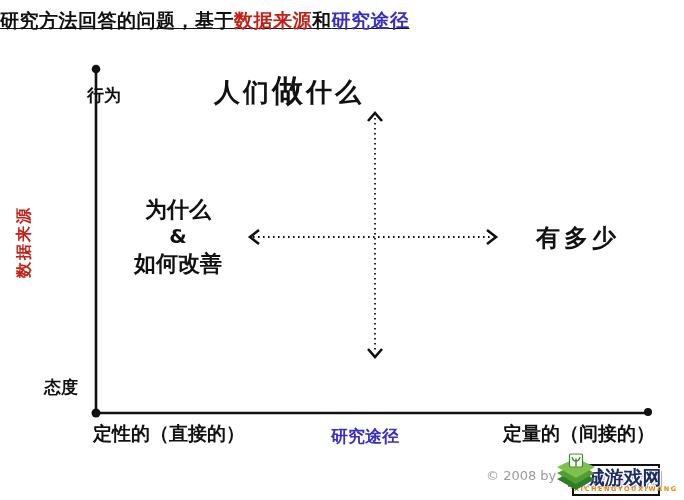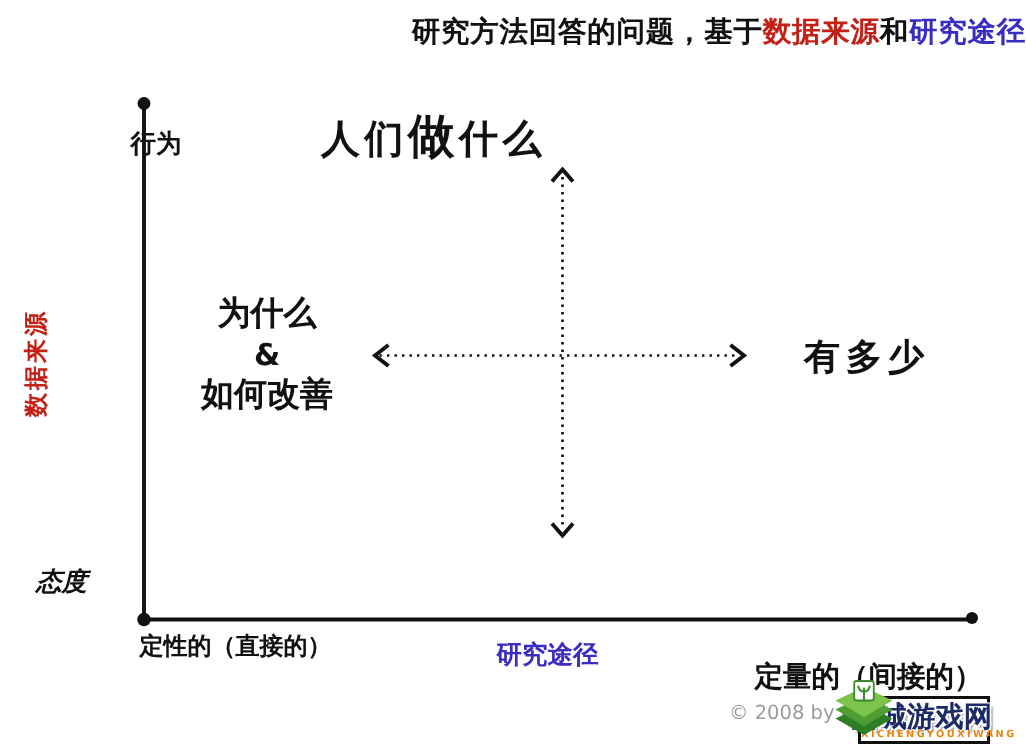--- a/index.html
+++ b/index.html
@@ -2,42 +2,42 @@
 <html style="--accent-red: #c32017; --accent-blue: #3a2ec2; --ink: #111111; --copyright-gray: #9a9a9a; --wm-navy: #1c2a66; --wm-orange: #e8860d;"><head>
 <meta charset="utf-8">
 <style>
   html,body{margin:0;padding:0;background:#fff;}
   .stage{
     position:relative;width:684px;height:500px;background:#fff;overflow:hidden;
     font-family:"DejaVu Sans","Liberation Sans",sans-serif;color:var(--ink,#111);
   }
   .abs{position:absolute;}
   
-  .title{top:8px;left:0;width:684px;text-align:right;font-size:19px;font-weight:600;letter-spacing:.5px;}
+  .title{top:8px;left:0;width:684px;text-align:left;font-size:19px;font-weight:600;letter-spacing:.5px;text-decoration:underline;}
   .title .red{color:var(--accent-red,#c32017);}
   .title .blue{color:var(--accent-blue,#3a2ec2);}
   
   .tick{font-size:17px;font-weight:700;}
   .y-axis-label{
     left:-36px;top:231px;width:122px;height:22px;text-align:center;
     transform:rotate(-90deg);font-size:16px;font-weight:700;color:var(--accent-red,#c32017);
     letter-spacing:2px;
   }
   
   .q-top,.q-bottom{left:214px;width:320px;font-size:26px;font-weight:700;letter-spacing:3px;white-space:nowrap;}
   .q-top{top:70px;}
   .q-bottom{top:362px;}
   .q-top .em,.q-bottom .em{font-size:31px;font-weight:900;}
   .q-left{left:97px;top:196px;width:162px;text-align:center;font-size:22px;font-weight:700;line-height:27px;}
   .q-left .amp{font-size:20px;}
   .q-right{left:536px;top:222px;width:130px;font-size:24px;font-weight:700;letter-spacing:4px;white-space:nowrap;}
   
-  .x-left{left:93px;top:421px;font-size:16px;font-weight:600;}
+  .x-left{left:93px;top:421px;font-size:19px;font-weight:600;}
   .x-mid{left:331px;top:425px;font-size:17px;font-weight:600;color:var(--accent-blue,#3a2ec2);}
-  .x-right{left:503px;top:421px;font-size:19px;font-weight:600;margin-top:17px;}
+  .x-right{left:503px;top:421px;font-size:19px;font-weight:600;}
   
   svg.axes{left:0;top:0;}
   .axis-line{stroke:var(--ink,#111);stroke-width:2.6;}
   .axis-dot{fill:var(--ink,#111);}
   .dotted{stroke:var(--ink,#111);stroke-width:1.8;stroke-dasharray:1.6 3.4;}
   .head{fill:none;stroke:var(--ink,#111);stroke-width:2.6;stroke-linejoin:miter;}
   
   .copyright{left:486px;top:468px;font-size:13px;color:var(--copyright-gray,#999);white-space:nowrap;}
   .wm-frame{
     left:572px;top:464px;width:88px;height:32px;background:#fff;
@@ -79,21 +79,21 @@
       <path class="head" d="M487,230 L496,237 L487,244"></path>
     </g>
     <g>
       <line class="dotted" x1="375" y1="118" x2="375" y2="352"></line>
       <path class="head" d="M368,121 L375,113 L382,121"></path>
       <path class="head" d="M368,349 L375,357 L382,349"></path>
     </g>
   </svg>
 
   <div class="abs tick" style="left:42px;top:84px;margin-left:45px;">行为</div>
-  <div class="abs tick" style="left:24px;top:376px;font-style:italic;">态度</div>
+  <div class="abs tick" style="left:44px;top:376px;">态度</div>
 
   <div class="abs y-axis-label">数据来源</div>
 
   <div class="abs q-top">
     <span>人们</span><span class="em">做</span><span>什么</span>
   </div>
 
   <div class="abs q-right">有多少</div>
 
   <div class="abs q-left">

